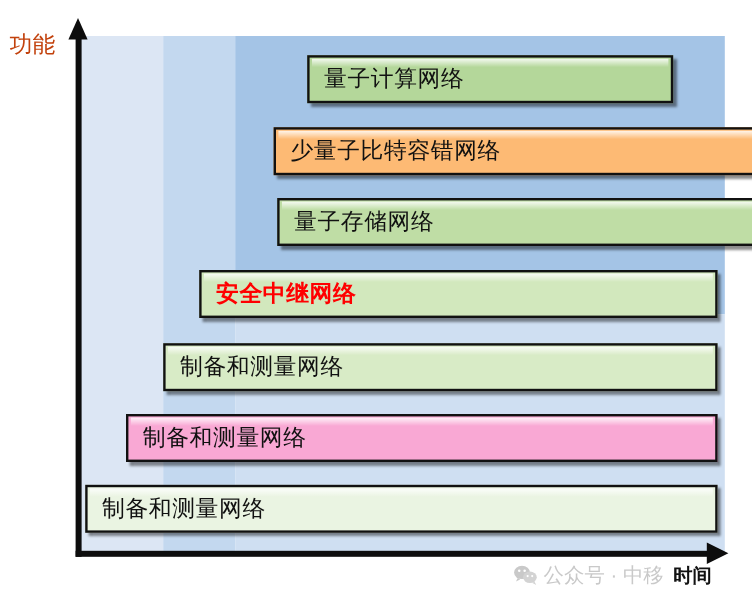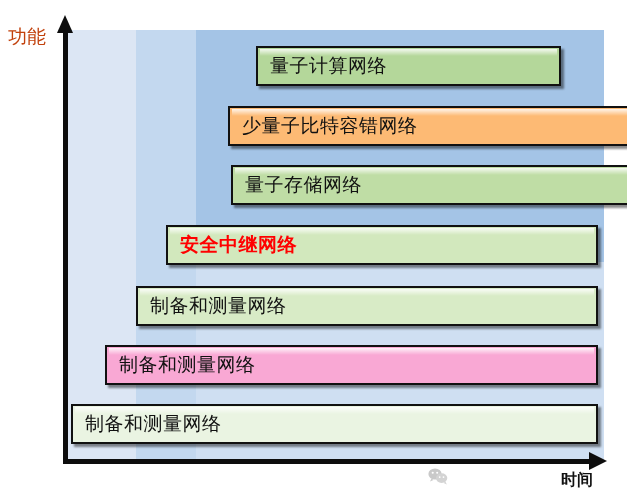--- a/index.html
+++ b/index.html
@@ -100,15 +100,16 @@
     <svg id="wm-icon" width="20" height="17" viewBox="0 0 20 17">
       <ellipse cx="7" cy="6" rx="6.6" ry="5.6" fill="#c9c9c9"></ellipse>
       <path d="M3.5 10.4 L2 13.6 L5.4 11.9 Z" fill="#c9c9c9"></path>
       <circle cx="4.7" cy="4.7" r="1.05" fill="#ffffff"></circle>
       <circle cx="9.2" cy="4.7" r="1.05" fill="#ffffff"></circle>
       <ellipse cx="13.6" cy="10.1" rx="5.7" ry="4.8" fill="#d3d3d3"></ellipse>
       <path d="M17.3 13.6 L18.9 16.4 L15.7 14.9 Z" fill="#d3d3d3"></path>
       <circle cx="11.7" cy="9.1" r="0.9" fill="#ffffff"></circle>
       <circle cx="15.5" cy="9.1" r="0.9" fill="#ffffff"></circle>
     </svg>
+    <span>公众号 · 中移</span>
   </div>
 
 </div>
 
 </body></html>

